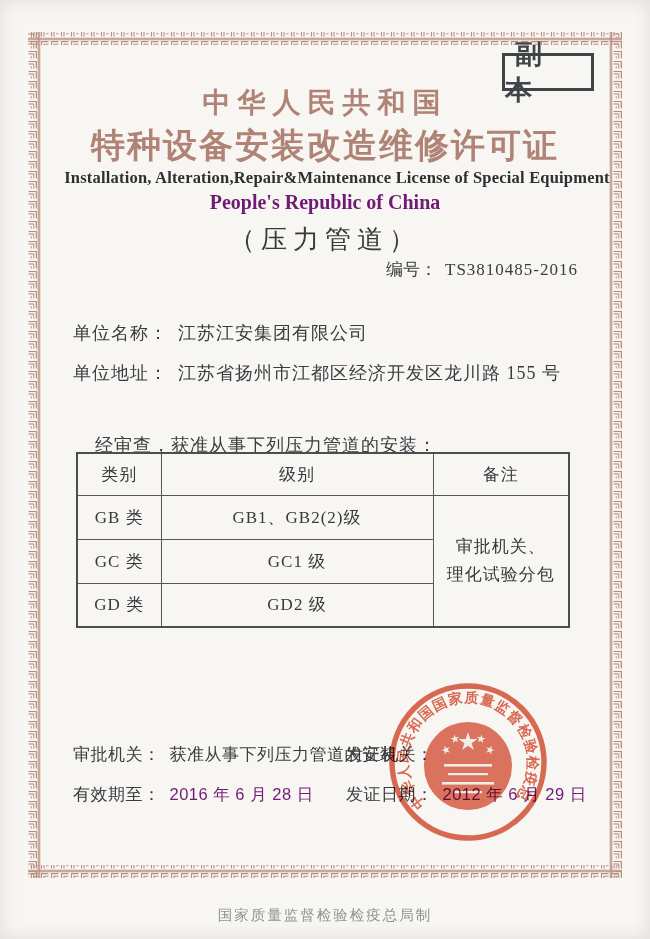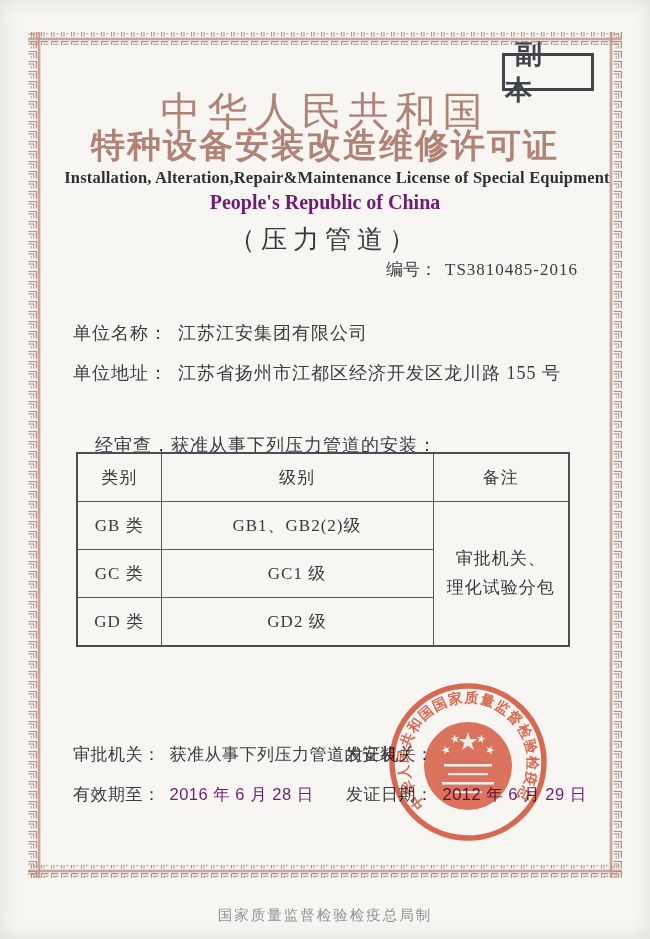--- a/index.html
+++ b/index.html
@@ -19,21 +19,21 @@
   
   .badge{
     left:502px;top:53px;width:92px;height:38px;
     border:3px solid #3f4449;
     box-sizing:border-box;
     display:flex;align-items:center;justify-content:center;
     font-size:27px;font-weight:700;color:#3f4449;
     letter-spacing:10px;text-indent:10px;
   }
 
-  .title-cn1{top:84px;font-size:40px;font-weight:400;color:#b08376;letter-spacing:7px;}
+  .title-cn1{top:84px;font-size:28px;font-weight:700;color:#b08376;letter-spacing:7px;}
   .title-cn2{top:123px;font-size:34px;font-weight:700;color:#b08376;letter-spacing:2px;}
   .title-en1{top:168px;font-size:16.5px;font-weight:700;color:#2e2e33;letter-spacing:.2px;margin-left:24px;}
   .title-en2{top:191px;font-size:20px;font-weight:700;color:#701a75;}
   .category{top:222px;font-size:26px;color:#38383d;letter-spacing:6px;font-weight:500;}
   .license-no{top:258px;right:72px;font-size:17px;color:#3b3b40;}
   .license-no .val{margin-left:8px;letter-spacing:1px;}
 
   .field-line{font-size:18px;color:#3b3b40;letter-spacing:1px;}
   .holder-name{left:73px;top:321px;}
   .holder-address{left:73px;top:361px;}
@@ -45,21 +45,21 @@
     position:absolute;left:76px;top:452px;
     width:492px;border-collapse:collapse;
     border:2.5px solid #4c4c52;
     font-size:17px;color:#38383d;
     table-layout:fixed;
   }
   table.scope th,table.scope td{
     border:1.2px solid #56565c;
     text-align:center;vertical-align:middle;
     font-weight:400;letter-spacing:1px;
-    padding:12px;
+    padding:4px;
   }
   table.scope tr{height:44px;}
   table.scope tr.hdr{height:42px;}
   td.remark{text-align:left;padding-left:13px;line-height:1.65;}
 
   .bottom-fields{font-size:17px;color:#3b3b40;letter-spacing:.5px;}
   .row-approve{left:73px;top:743px;}
   .row-issueorg{left:346px;top:743px;}
   .row-valid{left:73px;top:783px;}
   .row-issuedate{left:346px;top:783px;}

